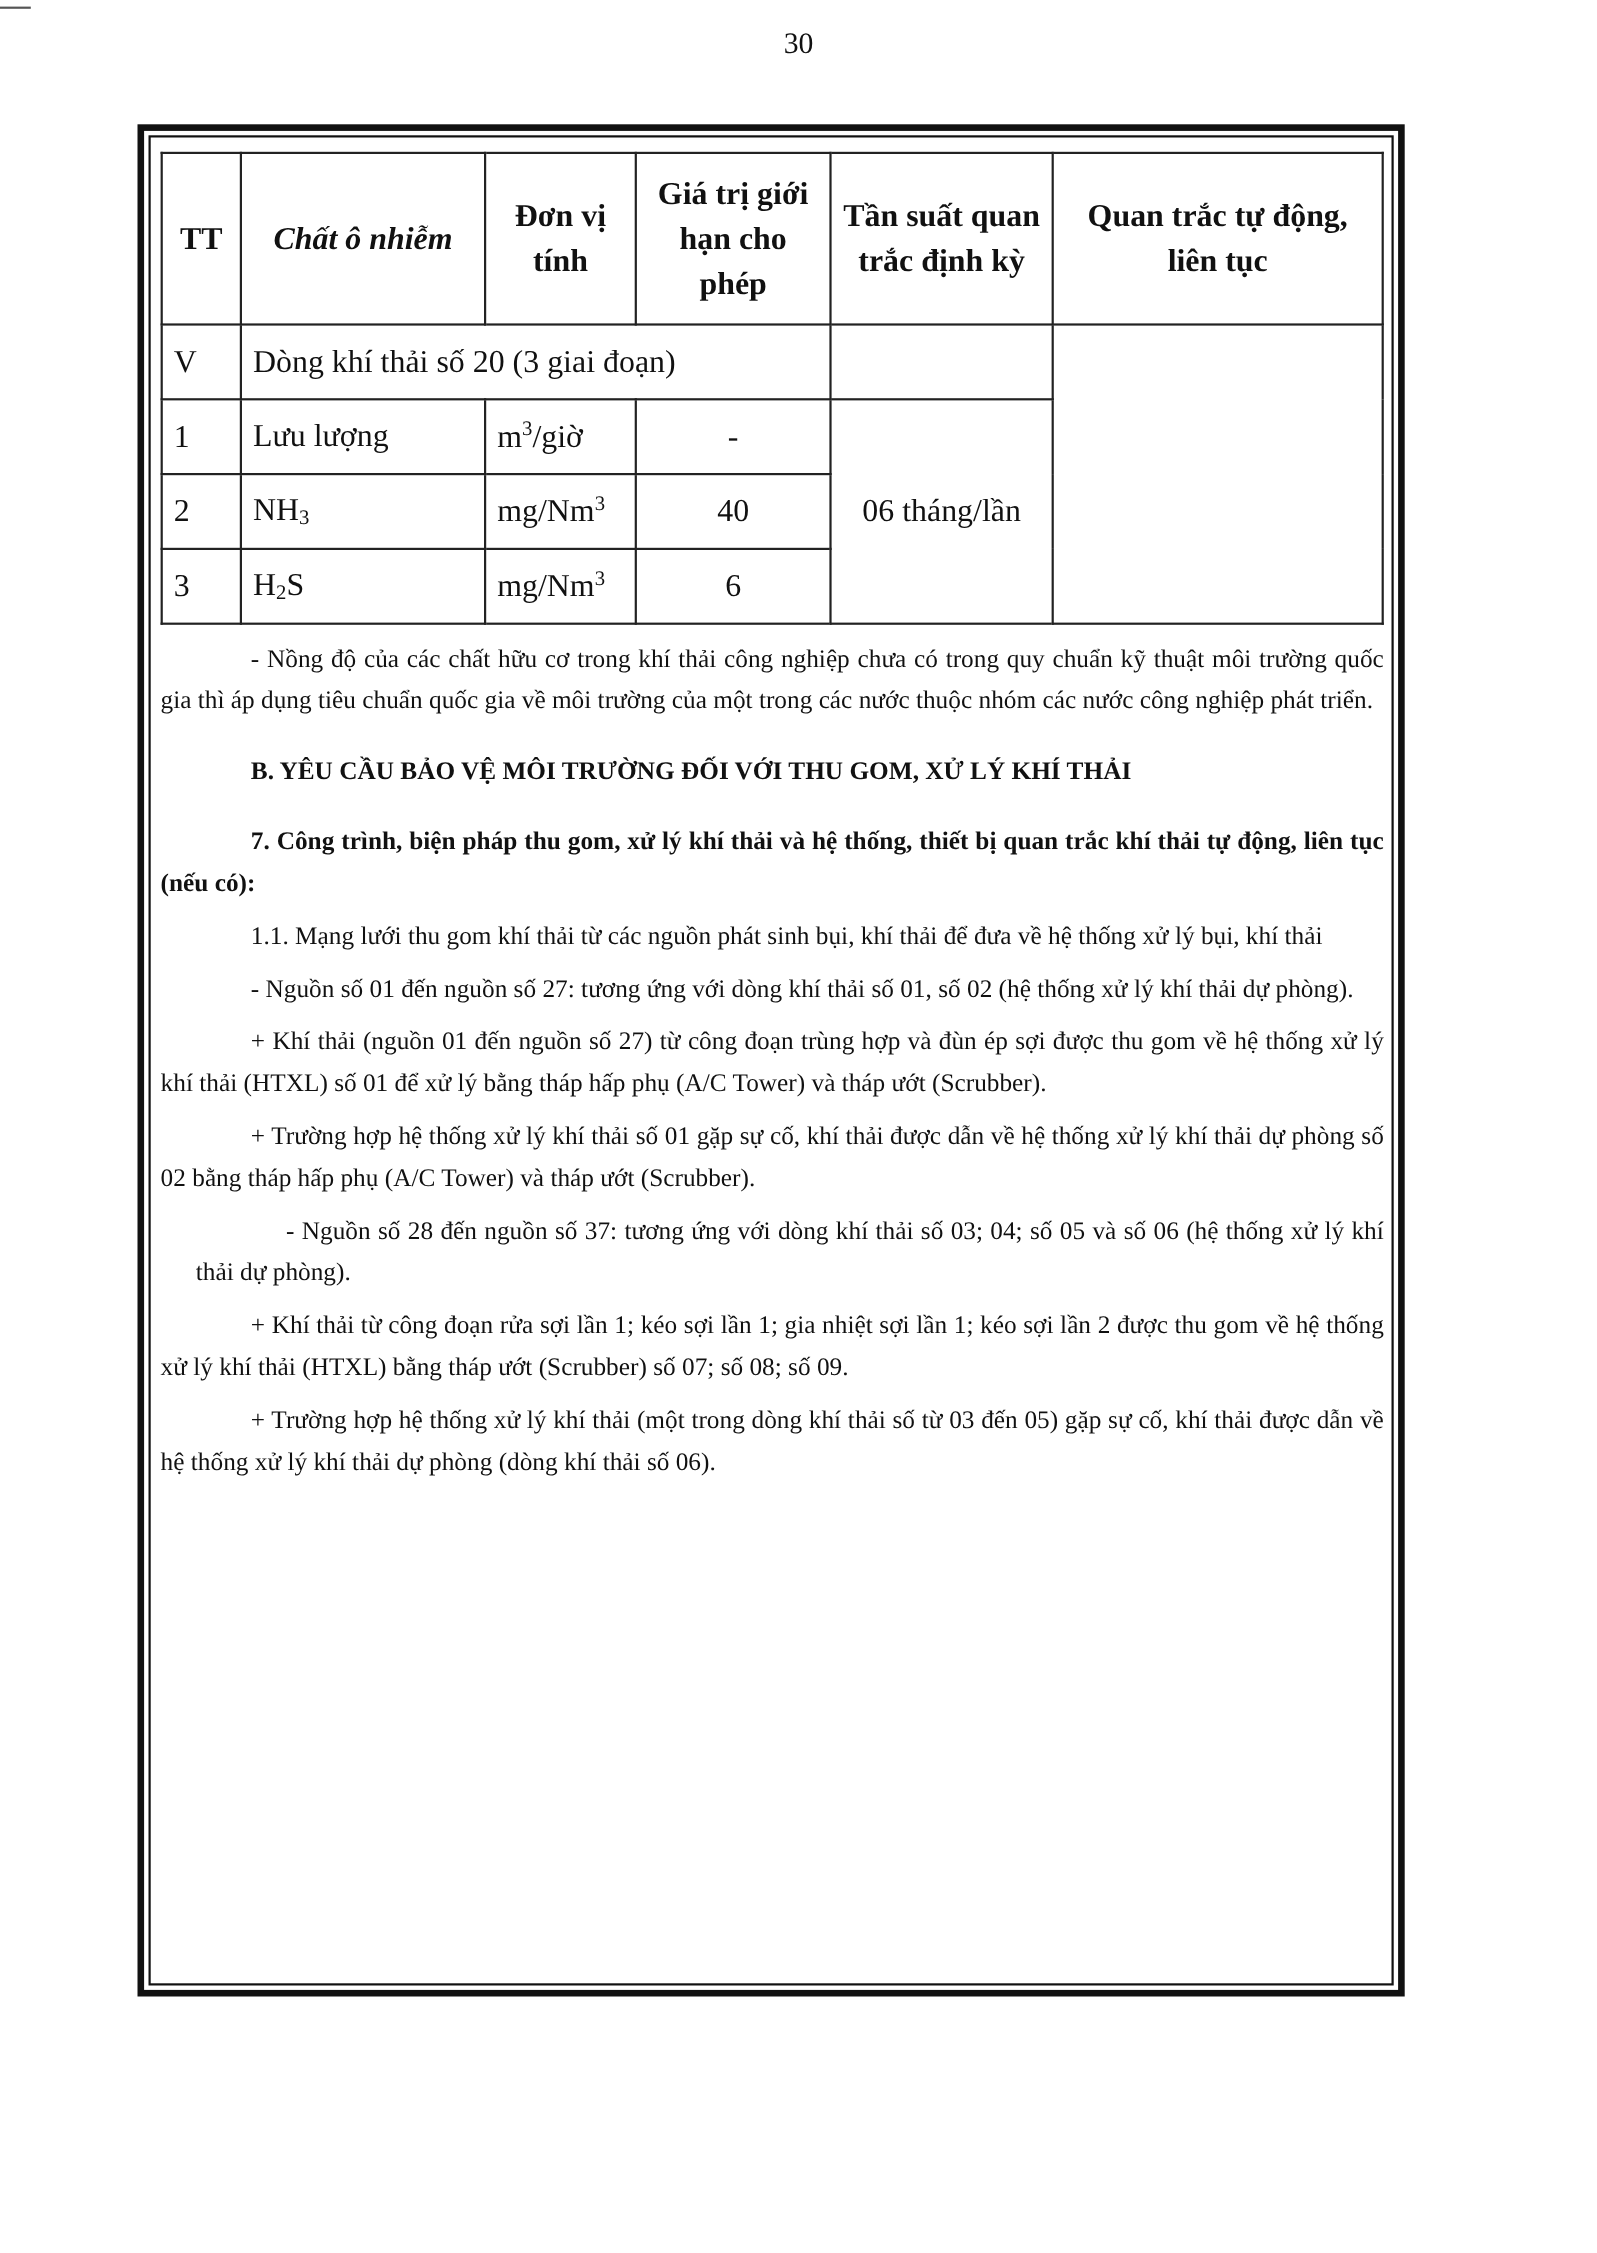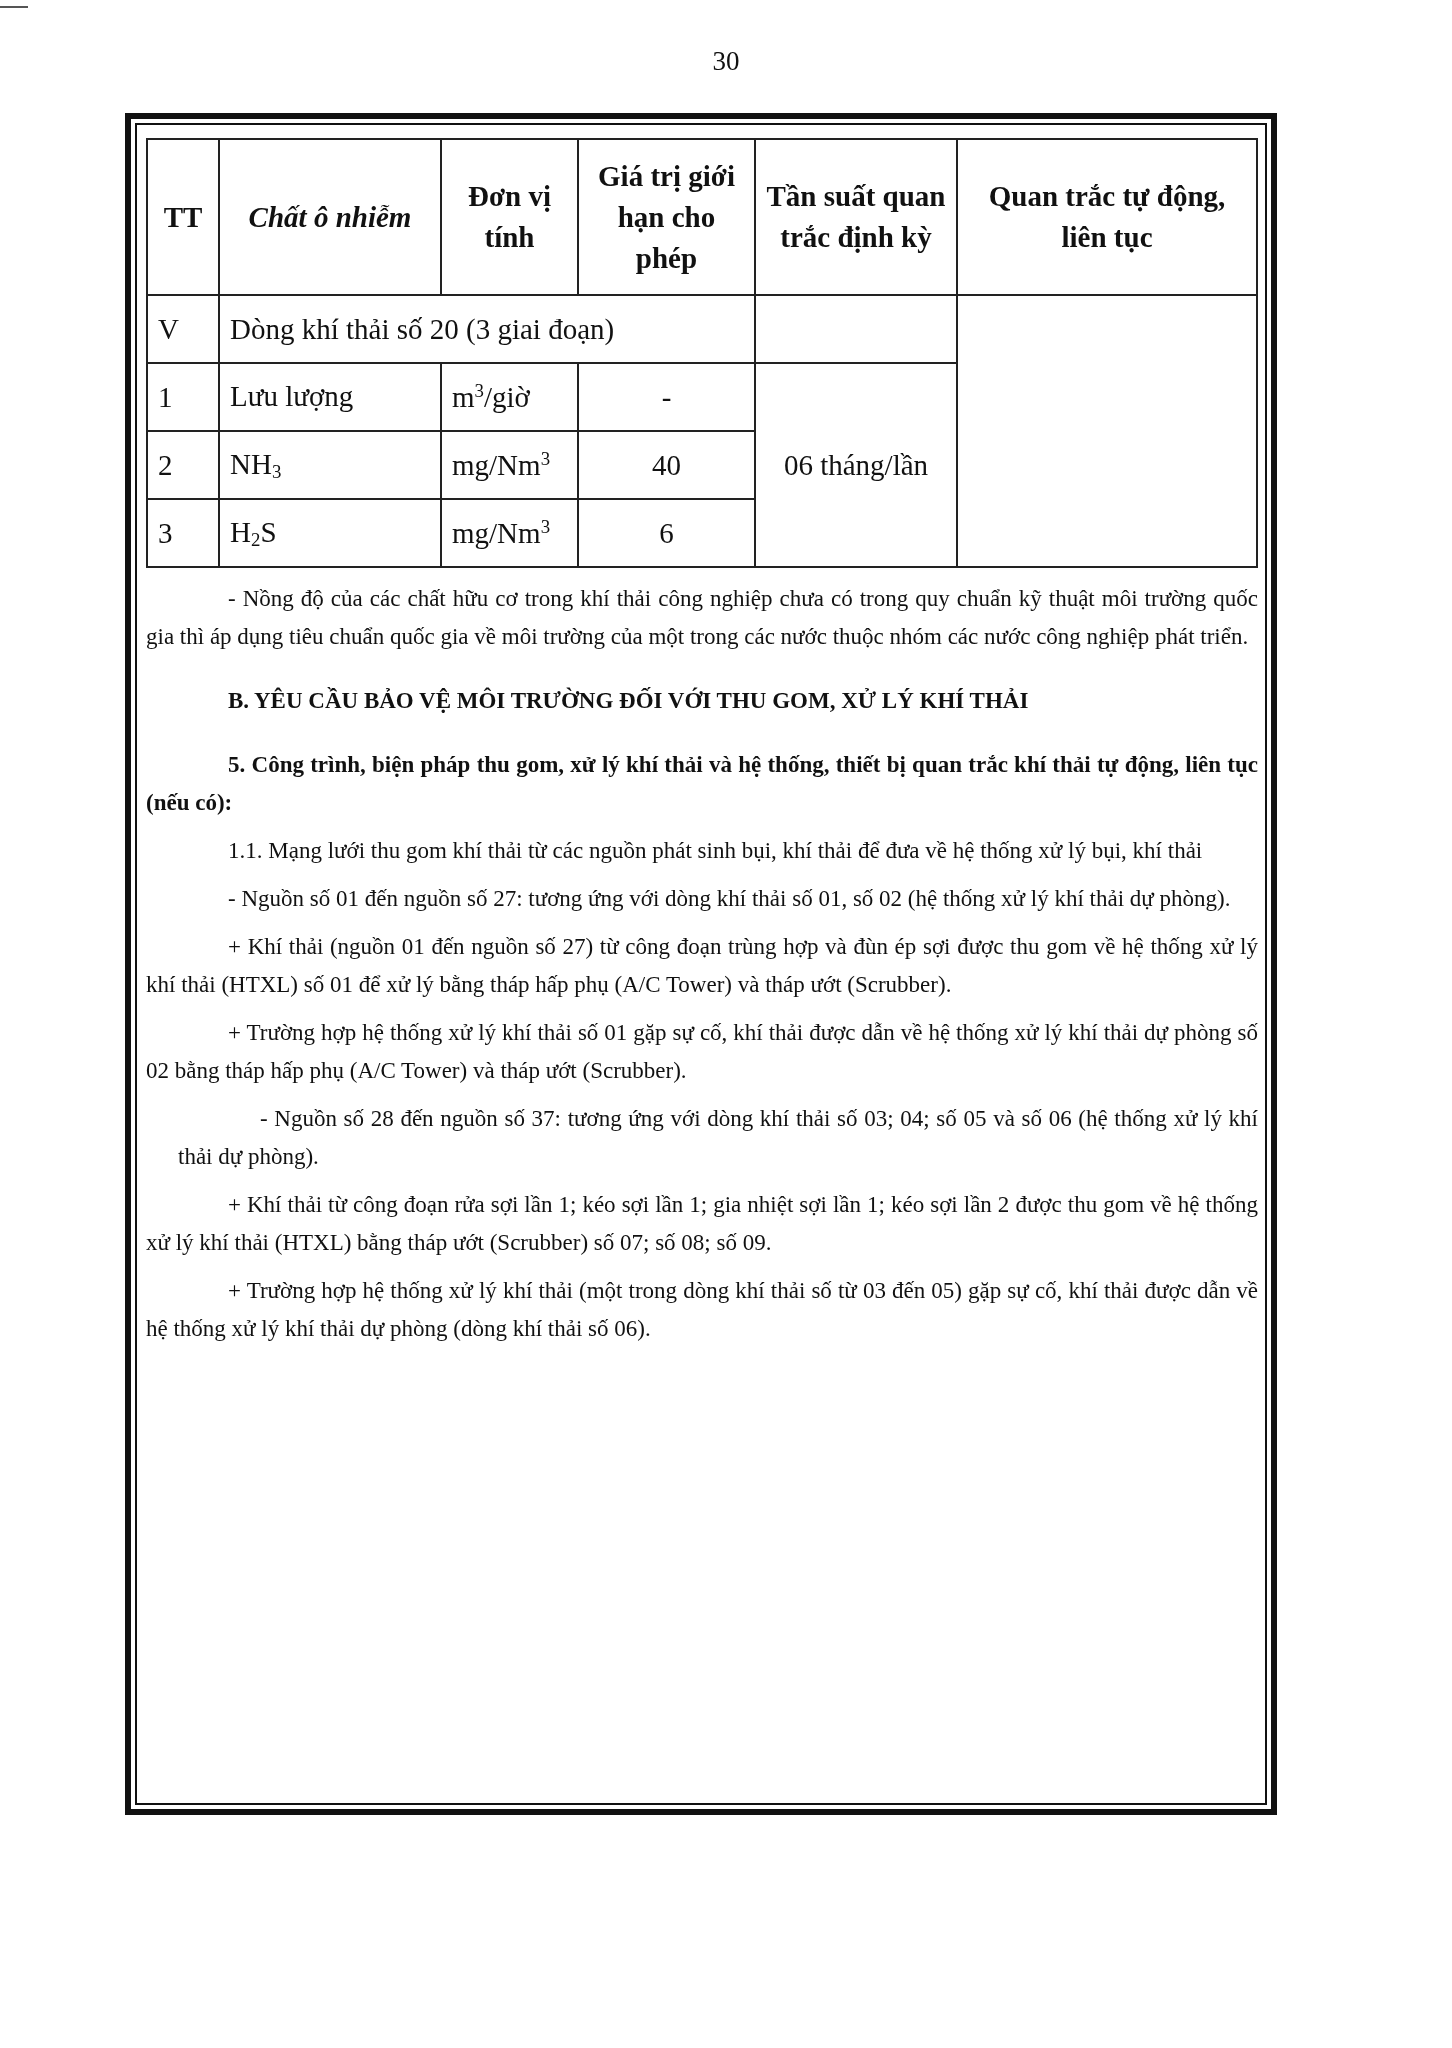--- a/index.html
+++ b/index.html
@@ -1,19 +1,19 @@
 <!DOCTYPE html>
 <html><head>
 <meta charset="utf-8">
 <style>
   html, body { margin: 0; padding: 0; background: #ffffff; }
   body { width: 1452px; height: 2048px; position: relative; overflow: hidden;
          font-family: "Liberation Serif", "DejaVu Serif", serif; color: #111; }
   .corner-mark { position: absolute; left: 0; top: 6px; width: 28px; height: 2px; background: #555; }
-  .page-number { position: absolute; left: 0; width: 1452px; top: 46px; text-align: center; font-size: 27px; }
+  .page-number { position: absolute; left: 0; width: 1452px; top: 24px; text-align: center; font-size: 27px; }
   .frame { position: absolute; left: 125px; top: 113px; width: 1152px; height: 1702px;
            border: 6px solid #111; box-sizing: border-box; }
   .frame-inner { position: absolute; left: 4px; top: 4px; right: 4px; bottom: 4px; border: 2px solid #111; }
   .content { position: absolute; left: 146px; top: 138px; width: 1112px; }
   table.limits { border-collapse: collapse; width: 1112px; font-size: 29px; }
   table.limits td, table.limits th { border: 2px solid #222; padding: 0 10px; }
   table.limits th { font-weight: bold; text-align: center; line-height: 41px; height: 154px; }
   table.limits td { height: 66px; }
   .c-tt { width: 50px; } .c-name { width: 200px; font-style: italic; } .c-unit { width: 115px; }
   .c-val { width: 155px; } .c-freq { width: 180px; }
@@ -70,21 +70,21 @@
       <td><span>H</span><sub>2</sub><span>S</span></td>
       <td><span>mg/Nm</span><sup>3</sup><span></span></td>
       <td class="center">6</td>
     </tr>
   </tbody>
     </table>
 
   <div class="body">
     <p class="p indent" style="margin-top:12px;">- Nồng độ của các chất hữu cơ trong khí thải công nghiệp chưa có trong quy chuẩn kỹ thuật môi trường quốc gia thì áp dụng tiêu chuẩn quốc gia về môi trường của một trong các nước thuộc nhóm các nước công nghiệp phát triển.</p>
     <p class="p indent bold" style="margin-top:26px;">B. YÊU CẦU BẢO VỆ MÔI TRƯỜNG ĐỐI VỚI THU GOM, XỬ LÝ KHÍ THẢI</p>
-    <p class="p indent bold" style="margin-top:26px;">5. Công trình, biện pháp thu gom, xử lý khí thải và hệ thống, thiết bị quan trắc khí thải tự động, liên tục (nếu có):</p>
+    <p class="p indent bold" style="margin-top:26px;">7. Công trình, biện pháp thu gom, xử lý khí thải và hệ thống, thiết bị quan trắc khí thải tự động, liên tục (nếu có):</p>
     <p class="p indent" style="margin-top:10px;">1.1. Mạng lưới thu gom khí thải từ các nguồn phát sinh bụi, khí thải để đưa về hệ thống xử lý bụi, khí thải</p>
     <p class="p indent" style="margin-top:10px;">- Nguồn số 01 đến nguồn số 27: tương ứng với dòng khí thải số 01, số 02 (hệ thống xử lý khí thải dự phòng).</p>
     <p class="p indent" style="margin-top:10px;">+ Khí thải (nguồn 01 đến nguồn số 27) từ công đoạn trùng hợp và đùn ép sợi được thu gom về hệ thống xử lý khí thải (HTXL) số 01 để xử lý bằng tháp hấp phụ (A/C Tower) và tháp ướt (Scrubber).</p>
     <p class="p indent" style="margin-top:10px;">+ Trường hợp hệ thống xử lý khí thải số 01 gặp sự cố, khí thải được dẫn về hệ thống xử lý khí thải dự phòng số 02 bằng tháp hấp phụ (A/C Tower) và tháp ướt (Scrubber).</p>
     <p class="p indent" style="margin-top:10px;margin-left:32px;">- Nguồn số 28 đến nguồn số 37: tương ứng với dòng khí thải số 03; 04; số 05 và số 06 (hệ thống xử lý khí thải dự phòng).</p>
     <p class="p indent" style="margin-top:10px;">+ Khí thải từ công đoạn rửa sợi lần 1; kéo sợi lần 1; gia nhiệt sợi lần 1; kéo sợi lần 2 được thu gom về hệ thống xử lý khí thải (HTXL) bằng tháp ướt (Scrubber) số 07; số 08; số 09.</p>
     <p class="p indent" style="margin-top:10px;">+ Trường hợp hệ thống xử lý khí thải (một trong dòng khí thải số từ 03 đến 05) gặp sự cố, khí thải được dẫn về hệ thống xử lý khí thải dự phòng (dòng khí thải số 06).</p>
   </div>
 </div>
 

